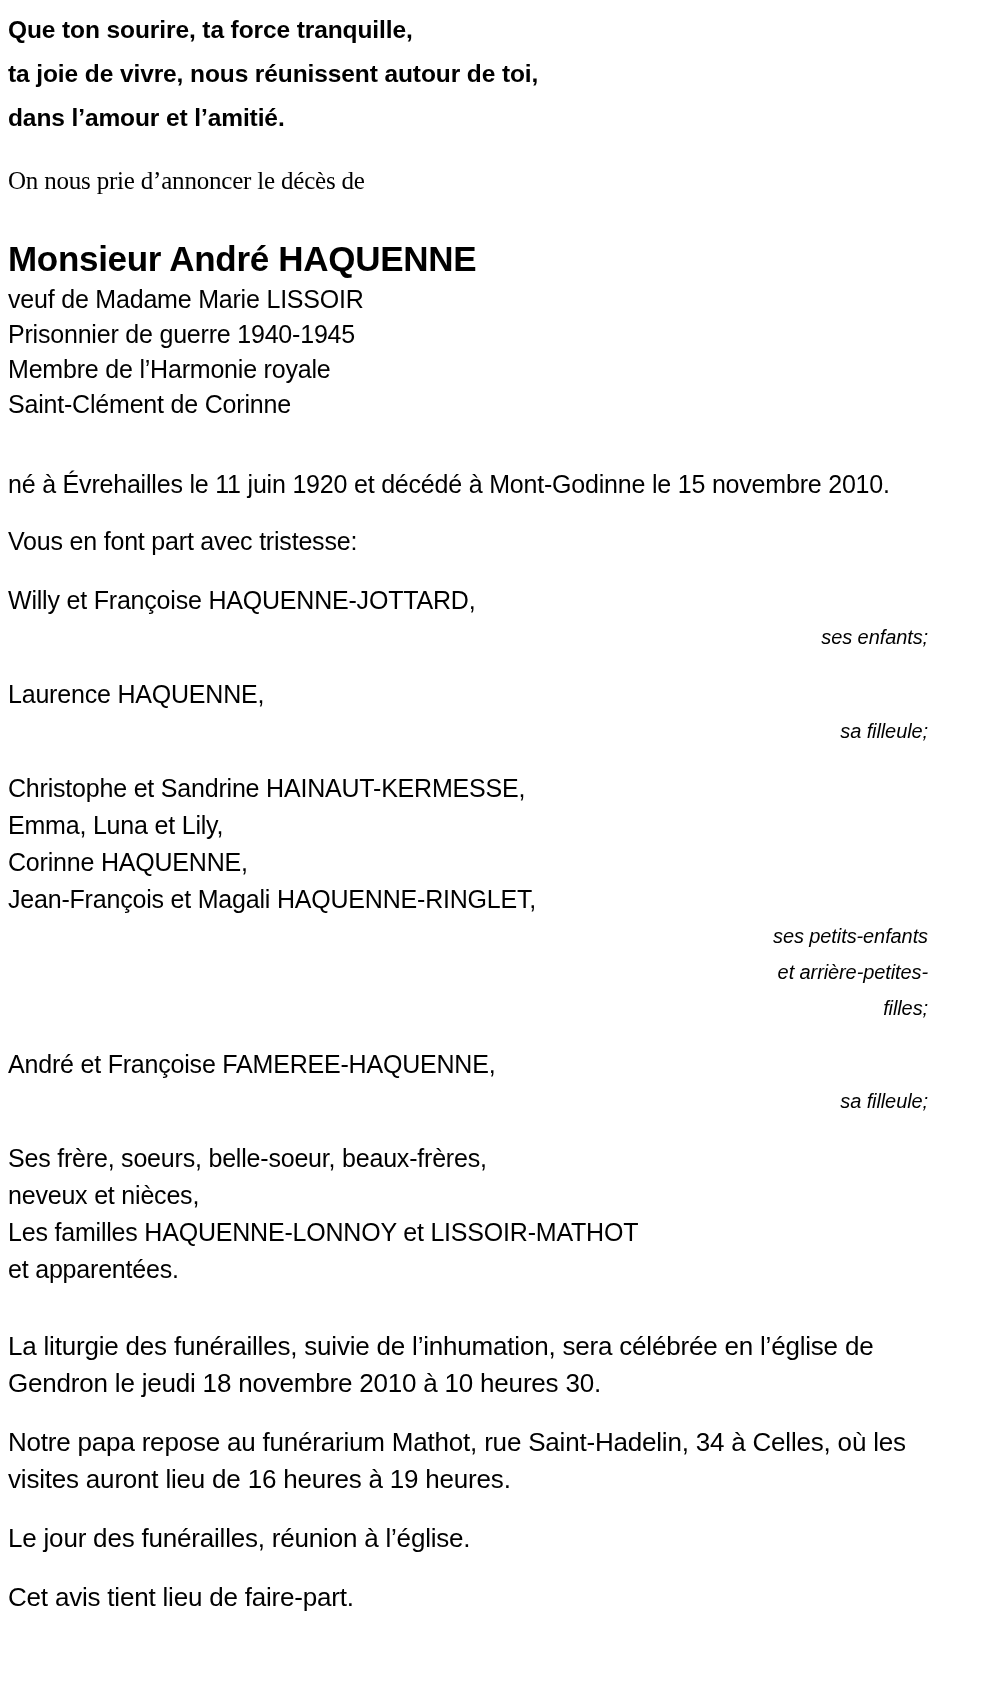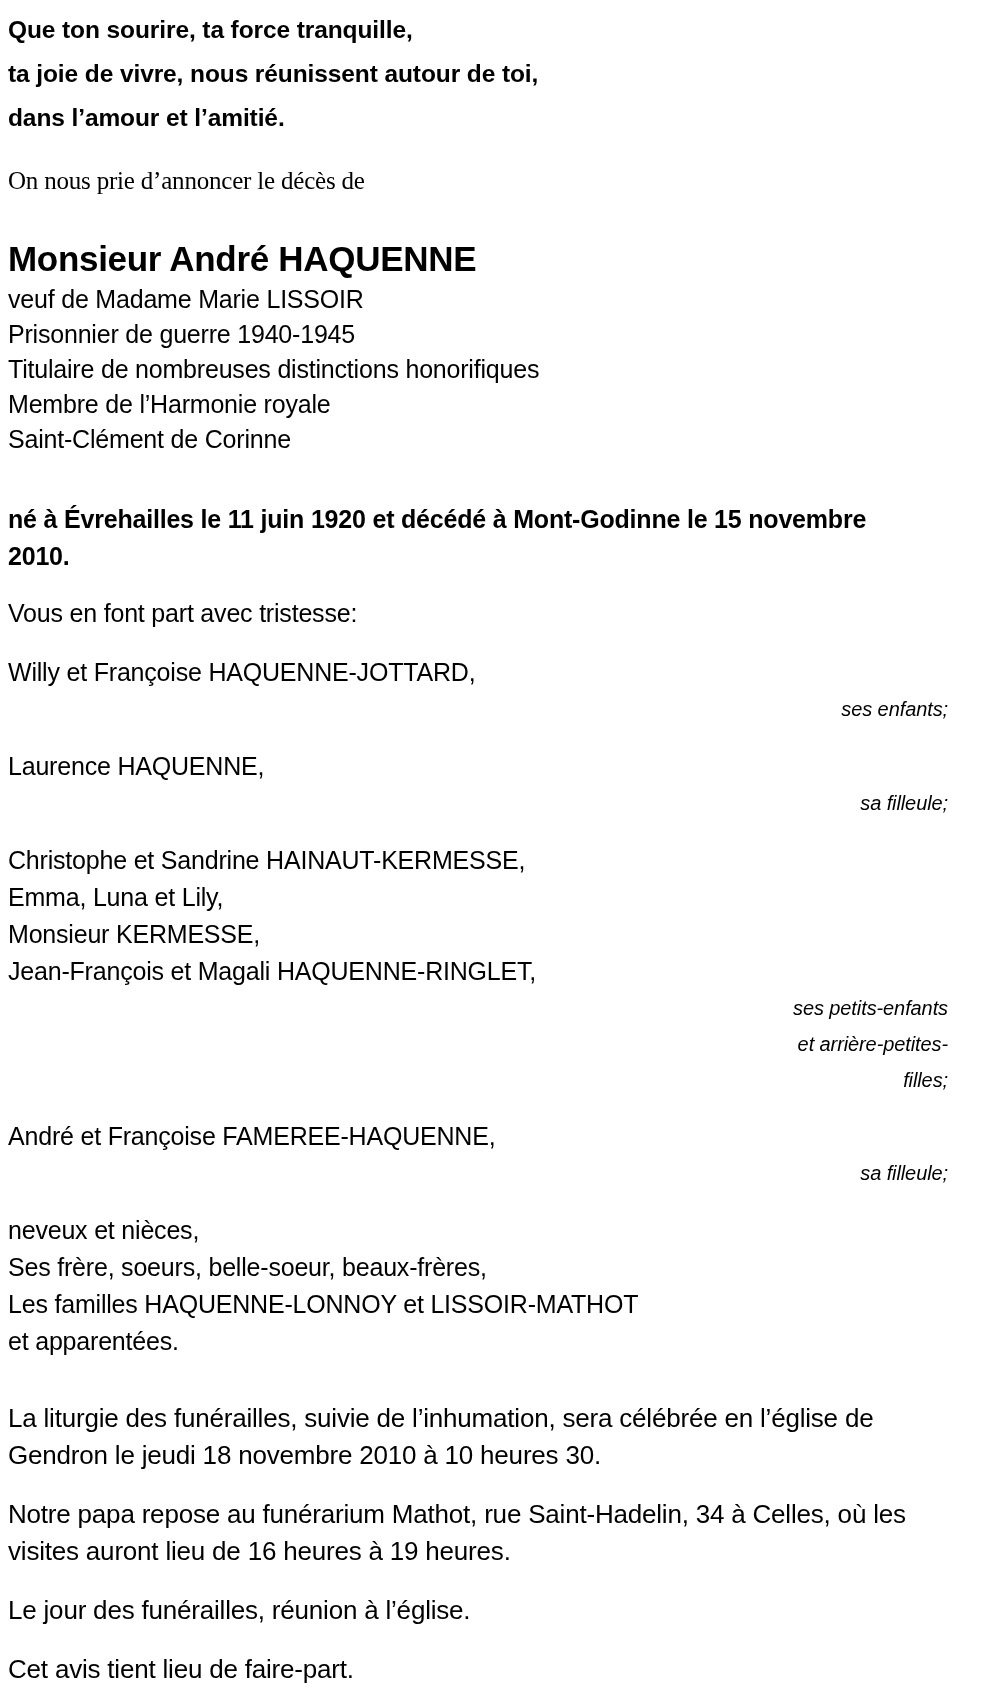--- a/index.html
+++ b/index.html
@@ -12,21 +12,21 @@
     height: 1707px;
     font-family: "Liberation Sans", "DejaVu Sans", sans-serif;
     color: #000000;
     -webkit-font-smoothing: antialiased;
   }
   .page {
     position: relative;
     width: 1000px;
     height: 1707px;
     box-sizing: border-box;
-    padding: 8px 52px 0 8px;
+    padding: 8px 72px 0 8px;
     overflow: hidden;
   }
 
   
   .line {
     font-size: 25px;
     line-height: 38px;
     font-weight: 400;
     letter-spacing: -0.2px;
     white-space: pre-wrap;
@@ -55,21 +55,20 @@
 
   .titles { }
   .titles .line { line-height: 35px; }
 
   .birth { margin-top: 44px; }
   .birth .para {
     font-size: 25px;
     line-height: 37px;
     letter-spacing: -0.2px;
     max-width: 918px;
-    font-weight: bold;
   }
 
   .announce { margin-top: 19px; }
 
   
   .family { margin-top: 22px; }
   .group {
     position: relative;
     display: block;
   }
@@ -107,21 +106,20 @@
 
   <div class="intro">
     <div class="line">On nous prie d’annoncer le décès de</div>
   </div>
 
   <div class="deceased-name">Monsieur André HAQUENNE</div>
 
   <div class="titles">
     <div class="line">veuf de Madame Marie LISSOIR</div>
     <div class="line">Prisonnier de guerre 1940-1945</div>
-    <div class="line">Titulaire de nombreuses distinctions honorifiques</div>
     <div class="line">Membre de l’Harmonie royale</div>
     <div class="line">Saint-Clément de Corinne</div>
   </div>
 
   <div class="birth">
     <div class="para">né à Évrehailles le 11 juin 1920 et décédé à Mont-Godinne le 15 novembre 2010.</div>
   </div>
 
   <div class="announce">
     <div class="line">Vous en font part avec tristesse:</div>
@@ -140,39 +138,39 @@
       <div class="names">
         <div class="line">Laurence HAQUENNE,</div>
       </div>
       <div class="relation">sa filleule;</div>
     </div>
 
     <div class="group">
       <div class="names">
         <div class="line">Christophe et Sandrine HAINAUT-KERMESSE,</div>
         <div class="line">Emma, Luna et Lily,</div>
-        <div class="line">Monsieur KERMESSE,</div>
+        <div class="line">Corinne HAQUENNE,</div>
         <div class="line">Jean-François et Magali HAQUENNE-RINGLET,</div>
       </div>
       <div class="relation tight">ses petits-enfants
 et arrière-petites-
 filles;</div>
     </div>
 
     <div class="group">
       <div class="names">
         <div class="line">André et Françoise FAMEREE-HAQUENNE,</div>
       </div>
       <div class="relation">sa filleule;</div>
     </div>
 
     <div class="group">
       <div class="names">
+        <div class="line">Ses frère, soeurs, belle-soeur, beaux-frères,</div>
         <div class="line">neveux et nièces,</div>
-        <div class="line">Ses frère, soeurs, belle-soeur, beaux-frères,</div>
         <div class="line">Les familles HAQUENNE-LONNOY et LISSOIR-MATHOT</div>
         <div class="line">et apparentées.</div>
       </div>
     </div>
 
   </div>
 
   <div class="closing">
     <div class="para">La liturgie des funérailles, suivie de l’inhumation, sera célébrée en l’église de Gendron le jeudi 18 novembre 2010 à 10 heures 30.</div>
     <div class="para">Notre papa repose au funérarium Mathot, rue Saint-Hadelin, 34 à Celles, où les visites auront lieu de 16 heures à 19 heures.</div>

